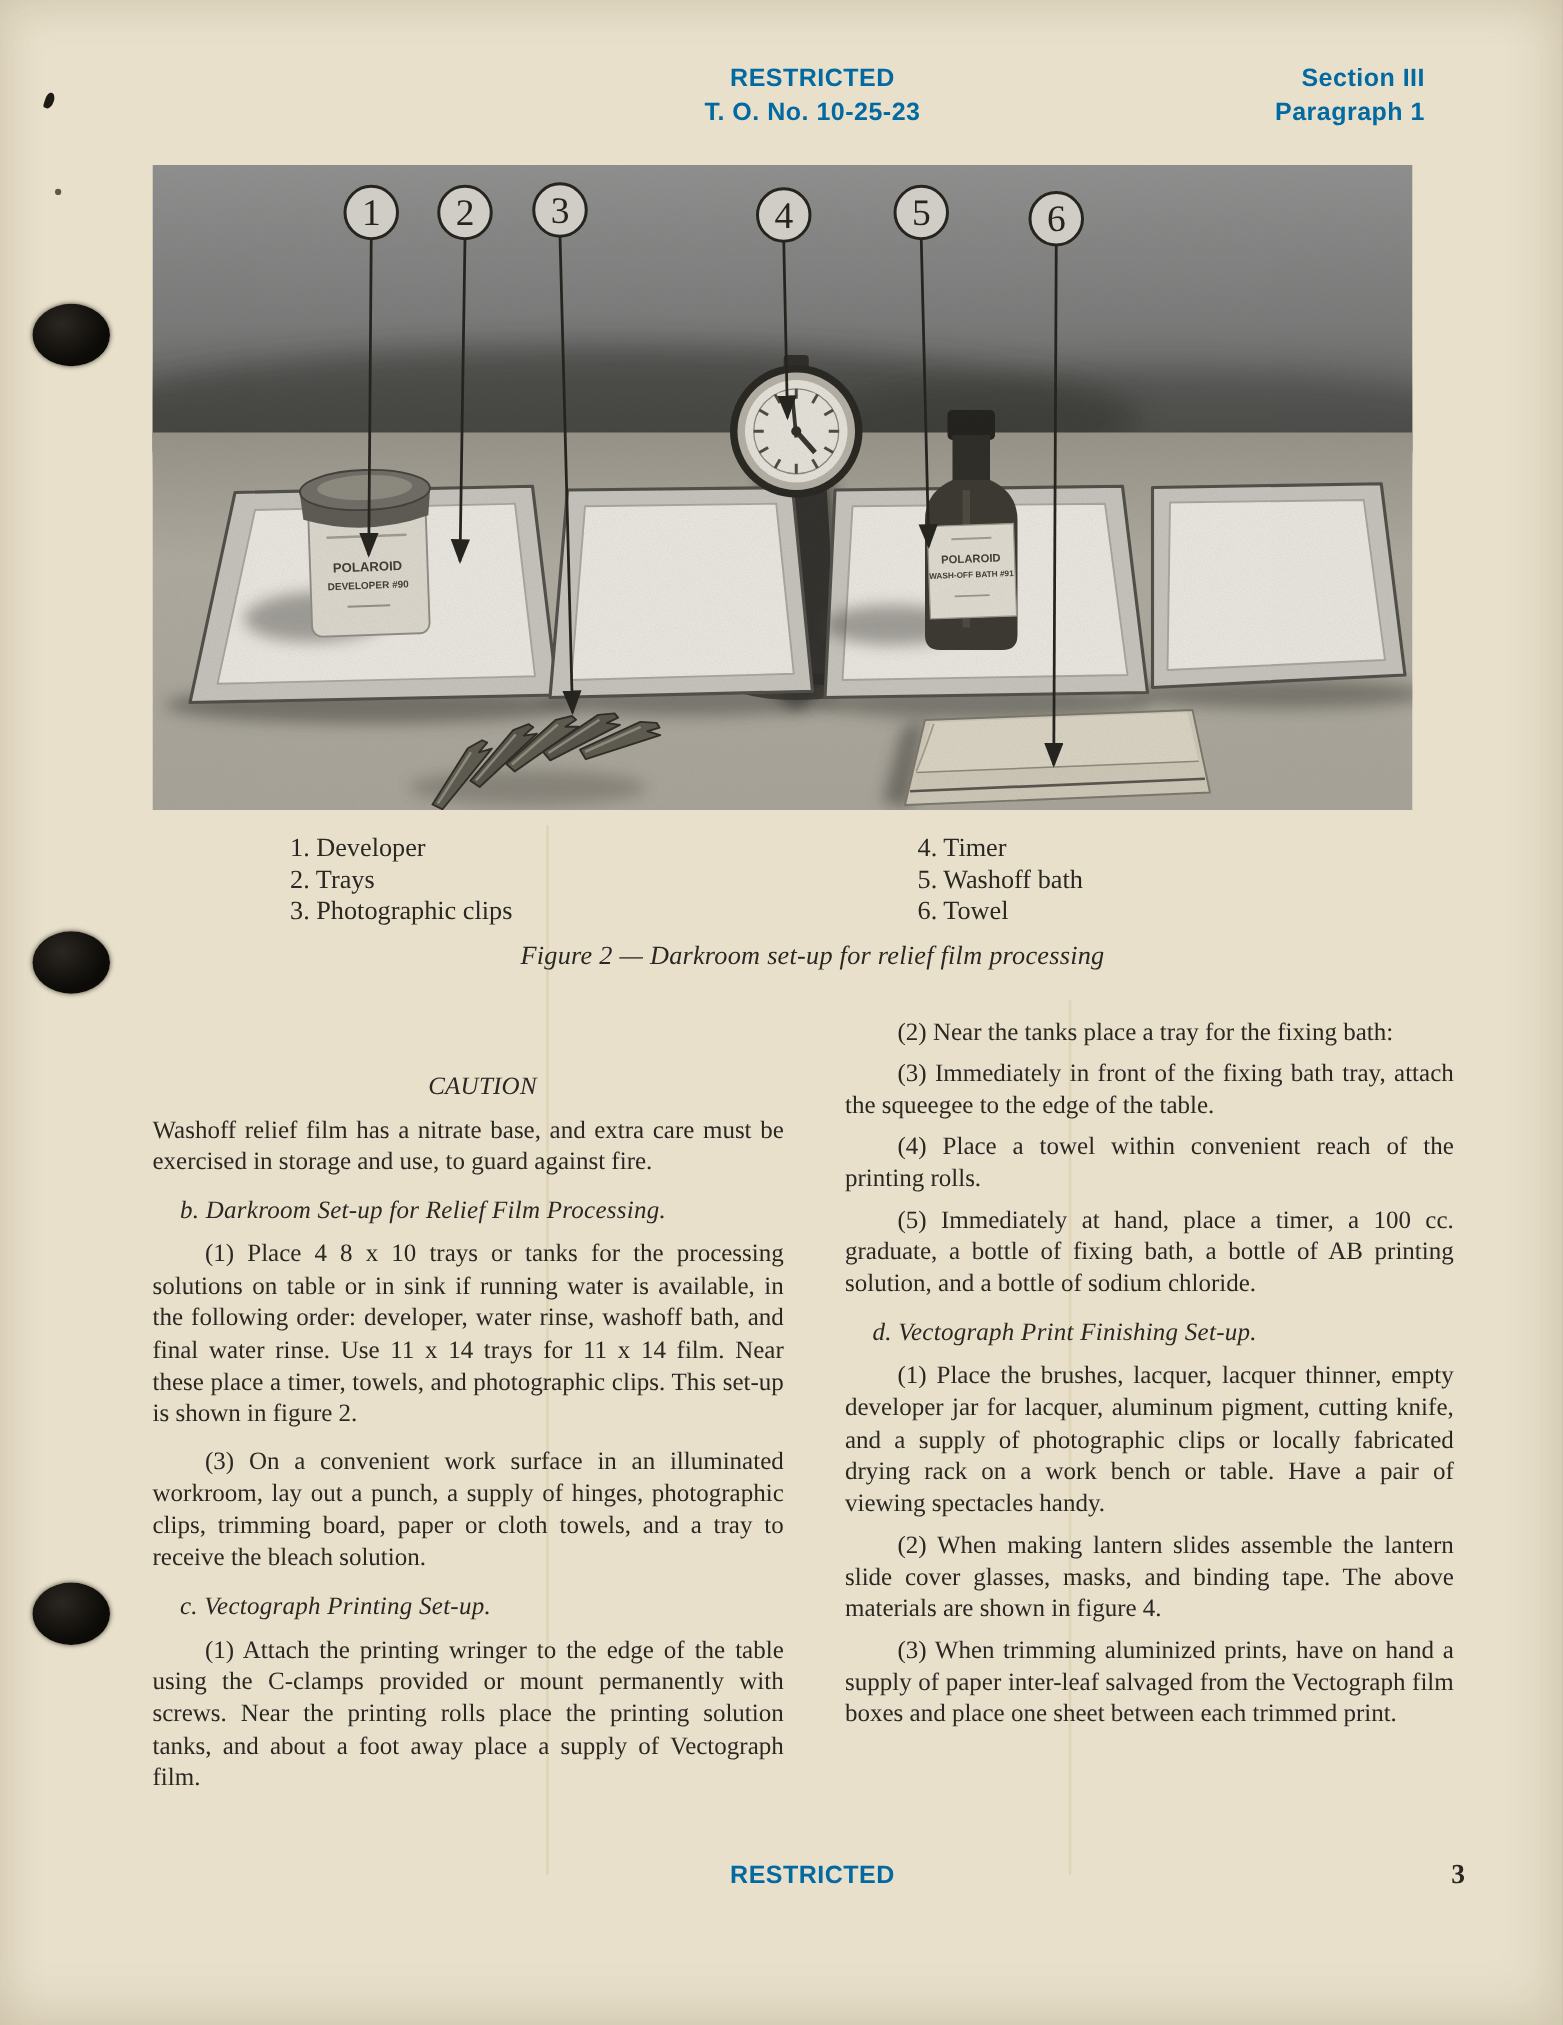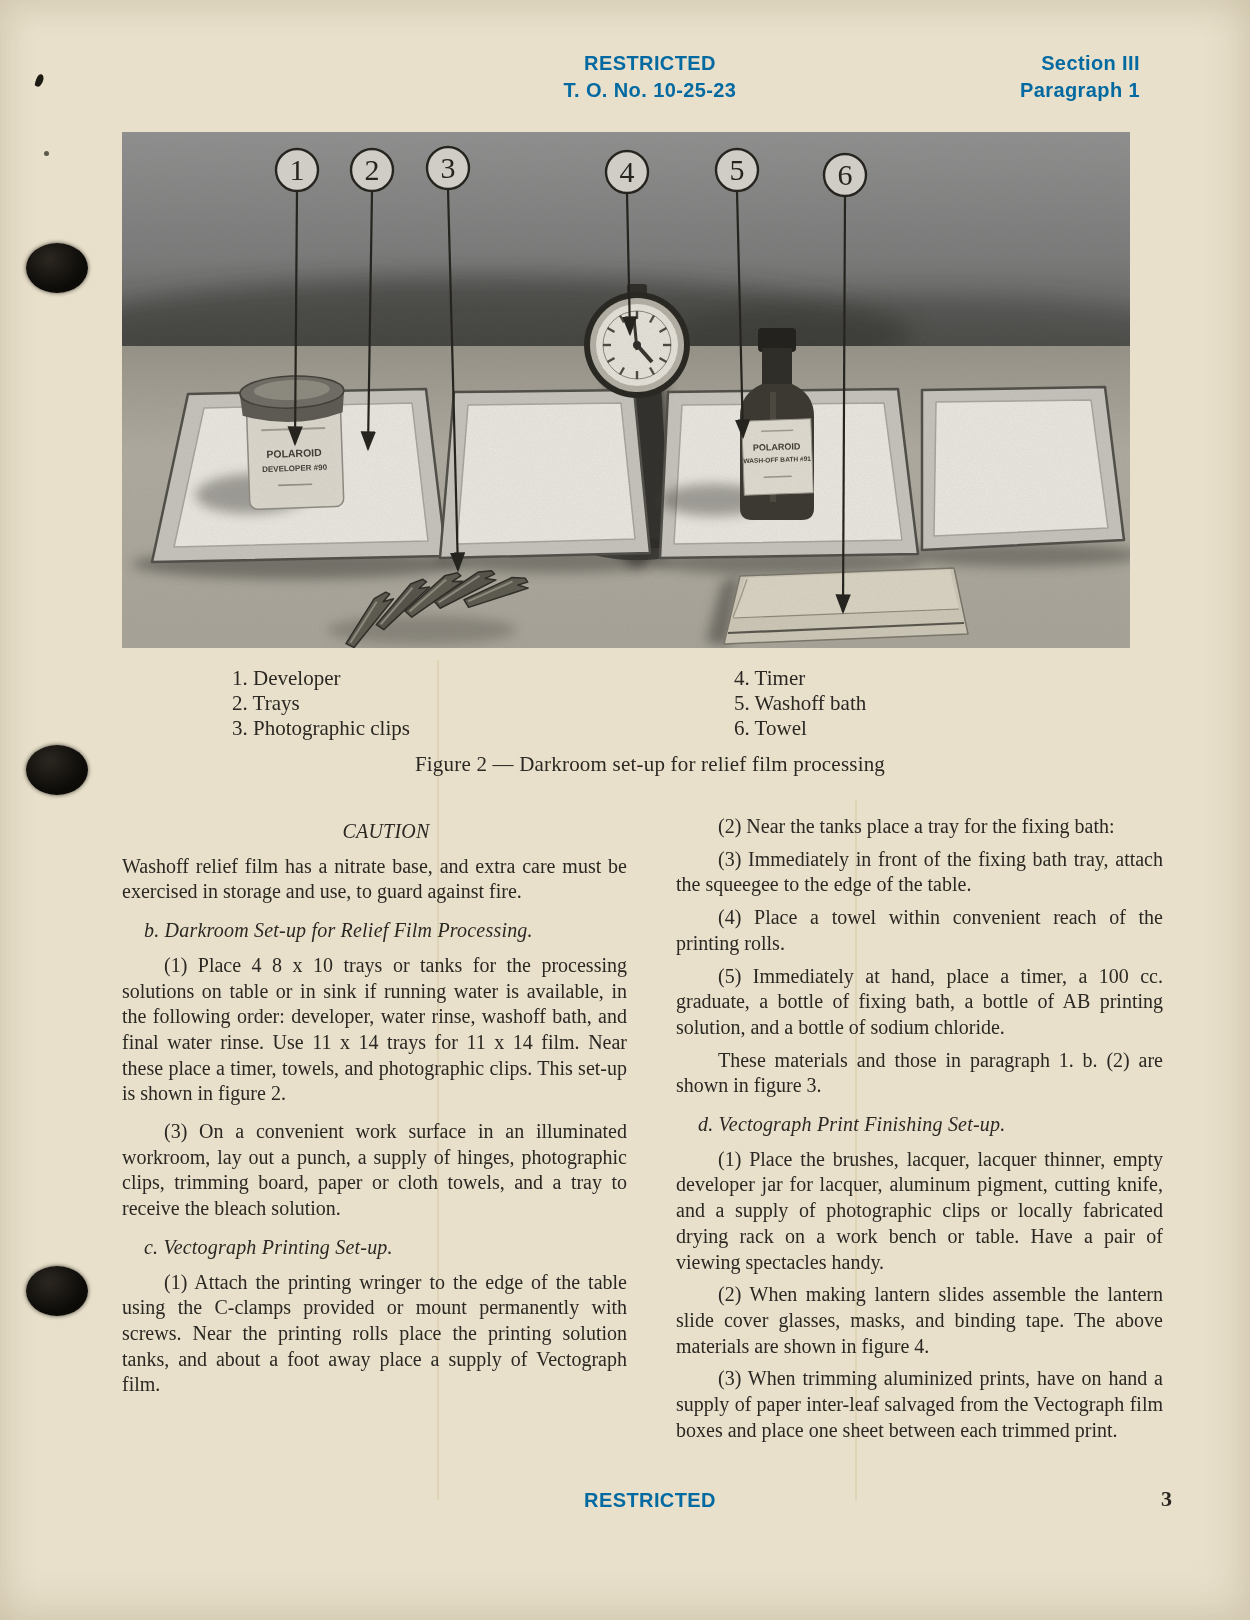--- a/index.html
+++ b/index.html
@@ -28,24 +28,24 @@
   .crease{position:absolute;width:2px;background:rgba(190,170,110,.22);}
   
   .photo{position:absolute;left:122px;top:132px;width:1008px;height:516px;}
   .photo svg{display:block;}
   
   .legend{position:absolute;left:122px;top:666px;width:1008px;font-size:21px;line-height:25px;}
   .legend ul{list-style:none;margin:0;padding:0;position:absolute;top:0;}
   .legend .lcol{left:78px;margin-left:32px;} .legend .rcol{left:612px;}
   
   .caption{position:absolute;left:125px;top:752px;width:1050px;text-align:center;
-    font-size:21px;letter-spacing:.2px;}
+    font-style:italic;font-size:21px;letter-spacing:.2px;}
   
   .col{position:absolute;font-size:20px;line-height:25.7px;text-align:justify;}
-  .col-left{left:122px;top:806px;width:506px;}
+  .col-left{left:122px;top:844px;width:506px;}
   .col-right{left:676px;top:814px;width:488px;}
   .col p{margin:0 1px 7px 0;text-indent:42px;}
   .col h3{margin:13px 0 9px 0;font-size:20px;font-weight:normal;font-style:italic;
     text-indent:22px;letter-spacing:.2px;}
   .caution-title{text-align:center;font-style:italic;letter-spacing:1.5px;margin:2px 0 8px 0;
     font-size:20px;font-weight:normal;}
   .caution-body{margin:0 46px 20px 44px;text-indent:0 !important;}
   .col .afterlist{margin-bottom:12px;}
 </style>
 </head>
@@ -265,21 +265,20 @@
     <p class="afterlist">(3) On a convenient work surface in an illuminated workroom, lay out a punch, a supply of hinges, photographic clips, trimming board, paper or cloth towels, and a tray to receive the bleach solution.</p>
     <h3>c. Vectograph Printing Set-up.</h3>
     <p>(1) Attach the printing wringer to the edge of the table using the C-clamps provided or mount permanently with screws. Near the printing rolls place the printing solution tanks, and about a foot away place a supply of Vectograph film.</p>
   </div>
 
   <div class="col col-right">
     <p>(2) Near the tanks place a tray for the fixing bath:</p>
     <p>(3) Immediately in front of the fixing bath tray, attach the squeegee to the edge of the table.</p>
     <p>(4) Place a towel within convenient reach of the printing rolls.</p>
     <p>(5) Immediately at hand, place a timer, a 100 cc. graduate, a bottle of fixing bath, a bottle of AB printing solution, and a bottle of sodium chloride.</p>
-    <p class="afterlist">These materials and those in paragraph 1. b. (2) are shown in figure 3.</p>
     <h3>d. Vectograph Print Finishing Set-up.</h3>
     <p>(1) Place the brushes, lacquer, lacquer thinner, empty developer jar for lacquer, aluminum pigment, cutting knife, and a supply of photographic clips or locally fabricated drying rack on a work bench or table. Have a pair of viewing spectacles handy.</p>
     <p>(2) When making lantern slides assemble the lantern slide cover glasses, masks, and binding tape. The above materials are shown in figure 4.</p>
     <p>(3) When trimming aluminized prints, have on hand a supply of paper inter-leaf salvaged from the Vectograph film boxes and place one sheet between each trimmed print.</p>
   </div>
 
   <div class="ftr-center runhead">RESTRICTED</div>
   <div class="ftr-page">3</div>
 
 </div>

